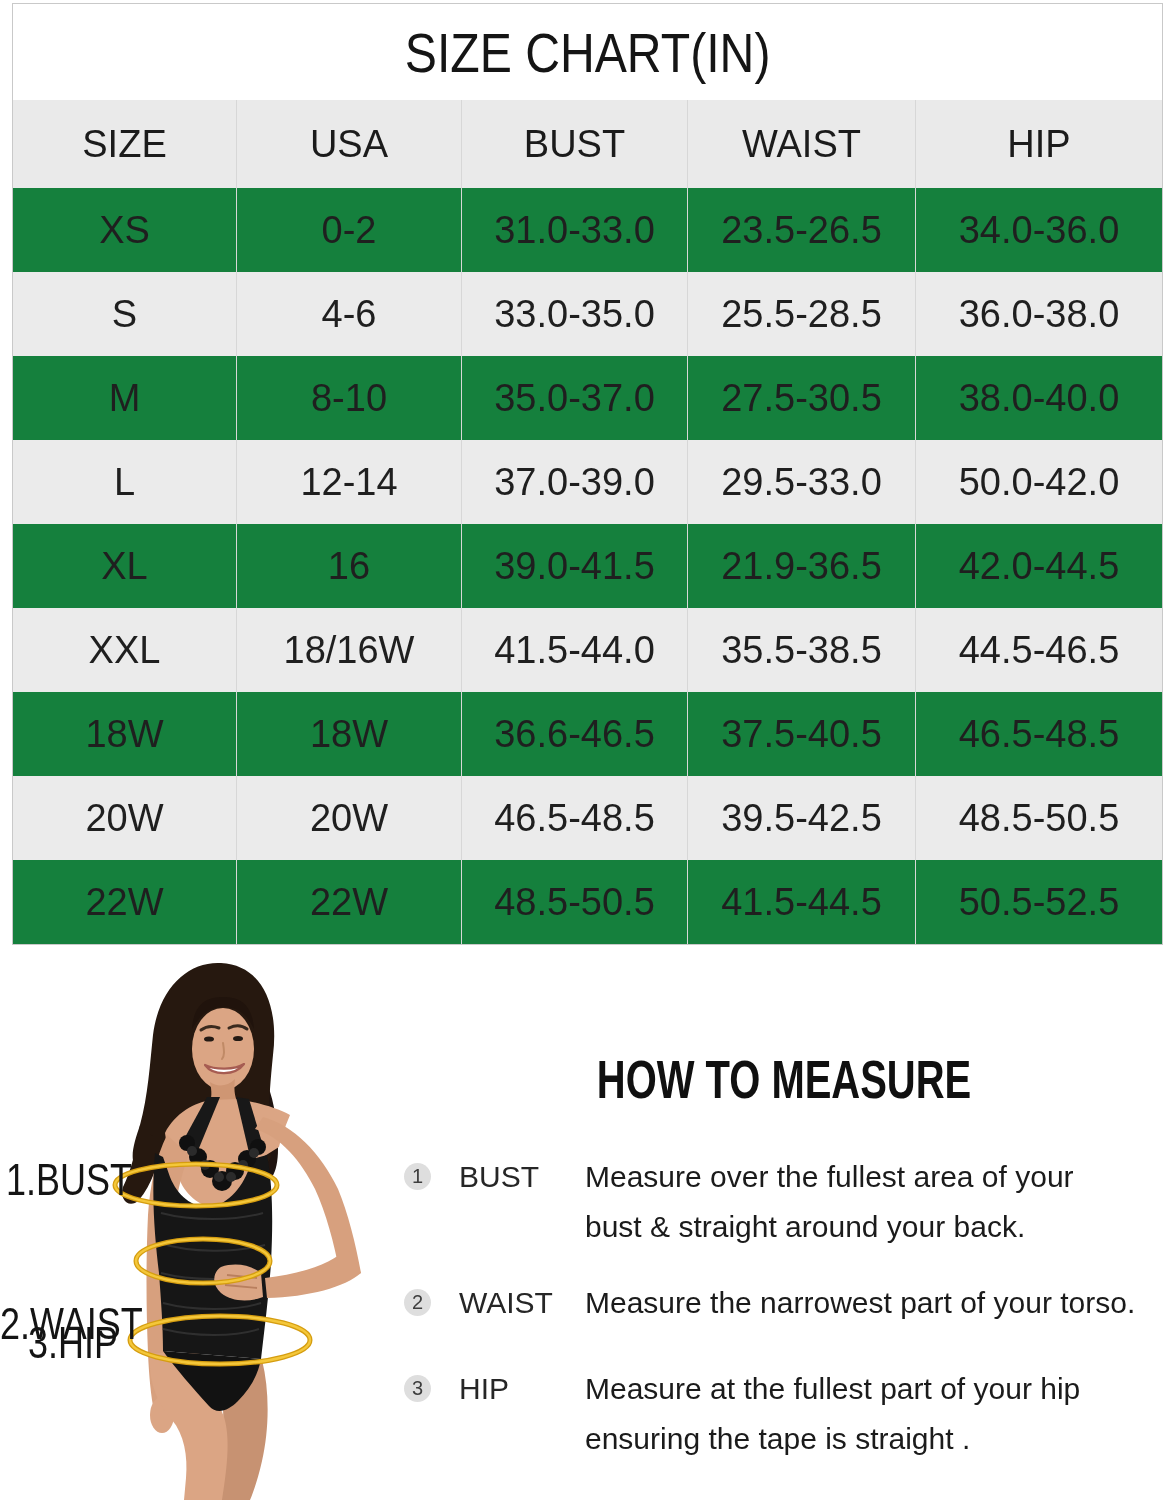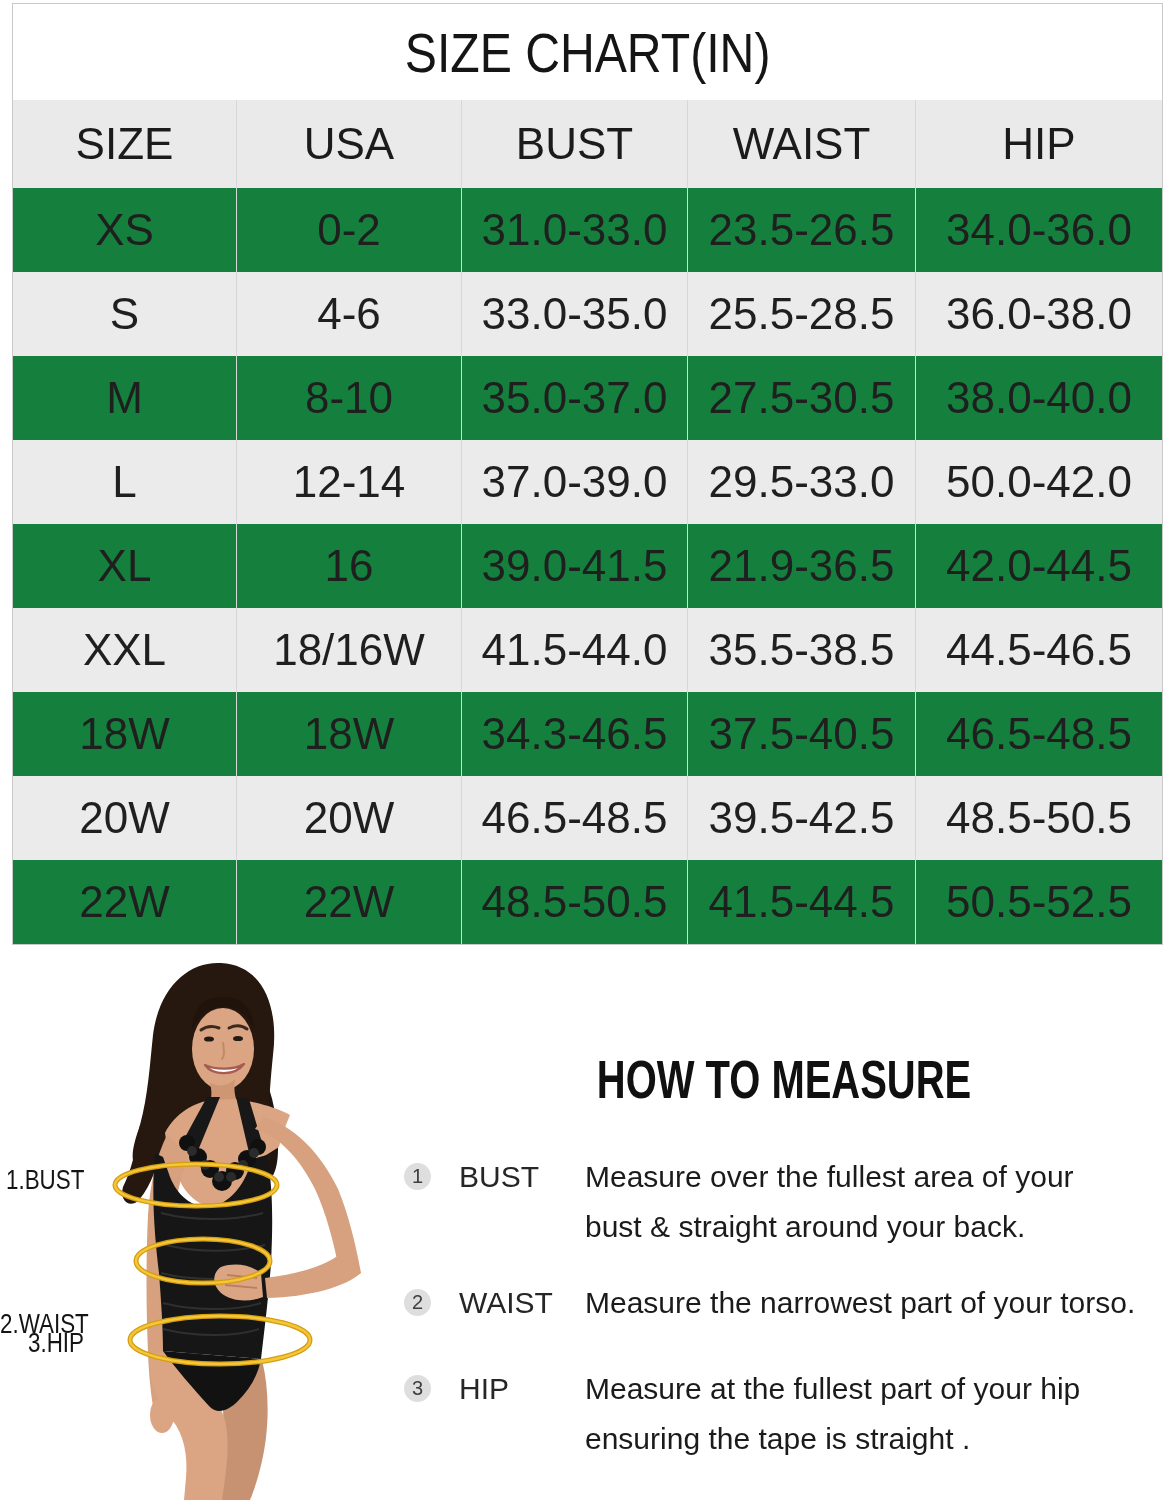--- a/index.html
+++ b/index.html
@@ -16,29 +16,29 @@
     height:96px;display:flex;align-items:center;justify-content:center;
     font-size:56px;color:#151515;letter-spacing:0;
   }
   .chart-title span{display:inline-block;transform:scaleX(.86);white-space:nowrap;}
   .trow{display:grid;grid-template-columns:224px 225px 226px 228px 1fr;}
   .thead{background:#eaeaea;height:88px;}
   .drow{height:84px;background:#15803d;}
   .drow.alt{background:#ebebeb;}
   .tcell{
     display:flex;align-items:center;justify-content:center;
-    font-size:44px;color:#1f1f1f;border-right:1px solid #d7d7d7;
+    font-size:38px;color:#1f1f1f;border-right:1px solid #d7d7d7;
     white-space:nowrap;
   }
   .tcell:last-child{border-right:none;}
   .thead .tcell{color:#1b1b1b;}
   
   .model-svg{position:absolute;left:95px;top:955px;width:305px;height:545px;}
   .fig-label{
-    position:absolute;font-size:28px;line-height:40px;color:#141414;white-space:nowrap;
+    position:absolute;font-size:45px;line-height:40px;color:#141414;white-space:nowrap;
   }
   .fig-label span{display:inline-block;transform:scaleX(.8);transform-origin:0 50%;}
   #fl-bust{left:6px;top:1160px;}
   #fl-waist{left:0px;top:1304px;}
   #fl-hip{left:28px;top:1323px;}
   .measure-heading{
     position:absolute;left:478px;top:1048px;width:612px;text-align:center;
     font-size:54px;line-height:62px;font-weight:700;color:#101010;white-space:nowrap;
   }
   .measure-heading span{display:inline-block;transform:scaleX(.74);}
@@ -110,21 +110,21 @@
     <div class="trow drow alt">
       <div class="tcell">XXL</div>
       <div class="tcell">18/16W</div>
       <div class="tcell">41.5-44.0</div>
       <div class="tcell">35.5-38.5</div>
       <div class="tcell">44.5-46.5</div>
     </div>
     <div class="trow drow">
       <div class="tcell">18W</div>
       <div class="tcell">18W</div>
-      <div class="tcell">34.3-46.5</div>
+      <div class="tcell">36.6-46.5</div>
       <div class="tcell">37.5-40.5</div>
       <div class="tcell">46.5-48.5</div>
     </div>
     <div class="trow drow alt">
       <div class="tcell">20W</div>
       <div class="tcell">20W</div>
       <div class="tcell">46.5-48.5</div>
       <div class="tcell">39.5-42.5</div>
       <div class="tcell">48.5-50.5</div>
     </div>

